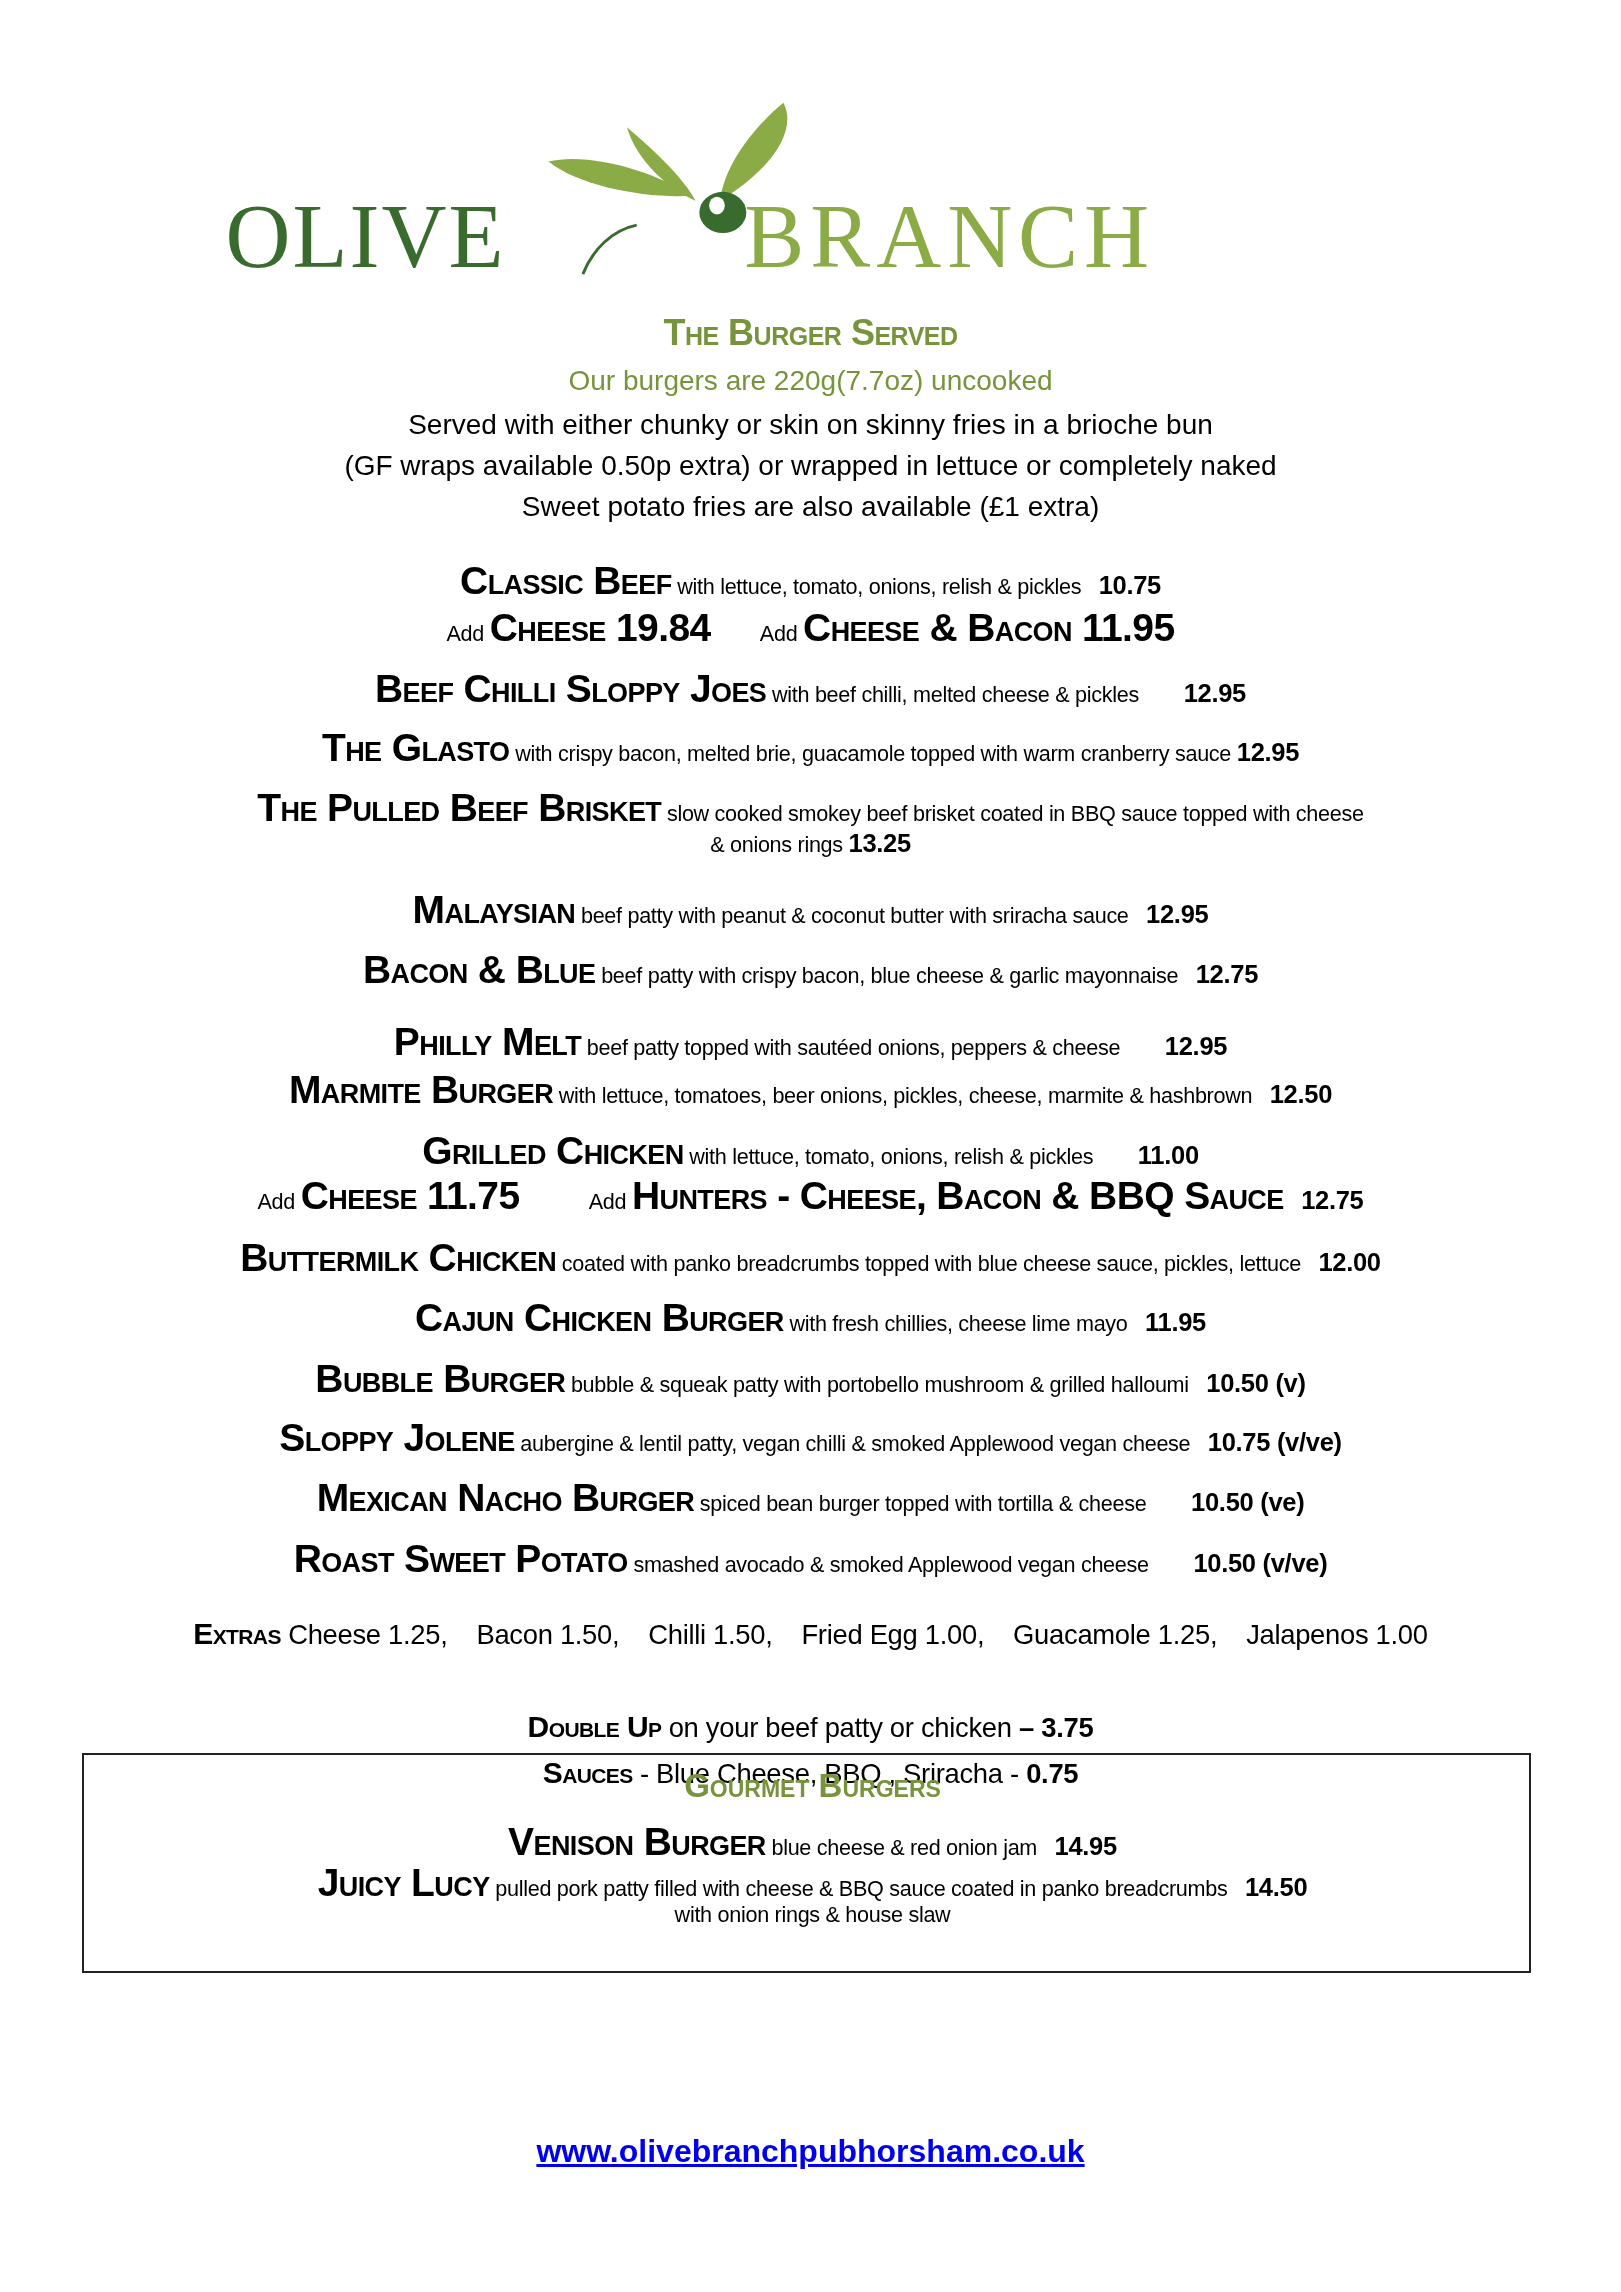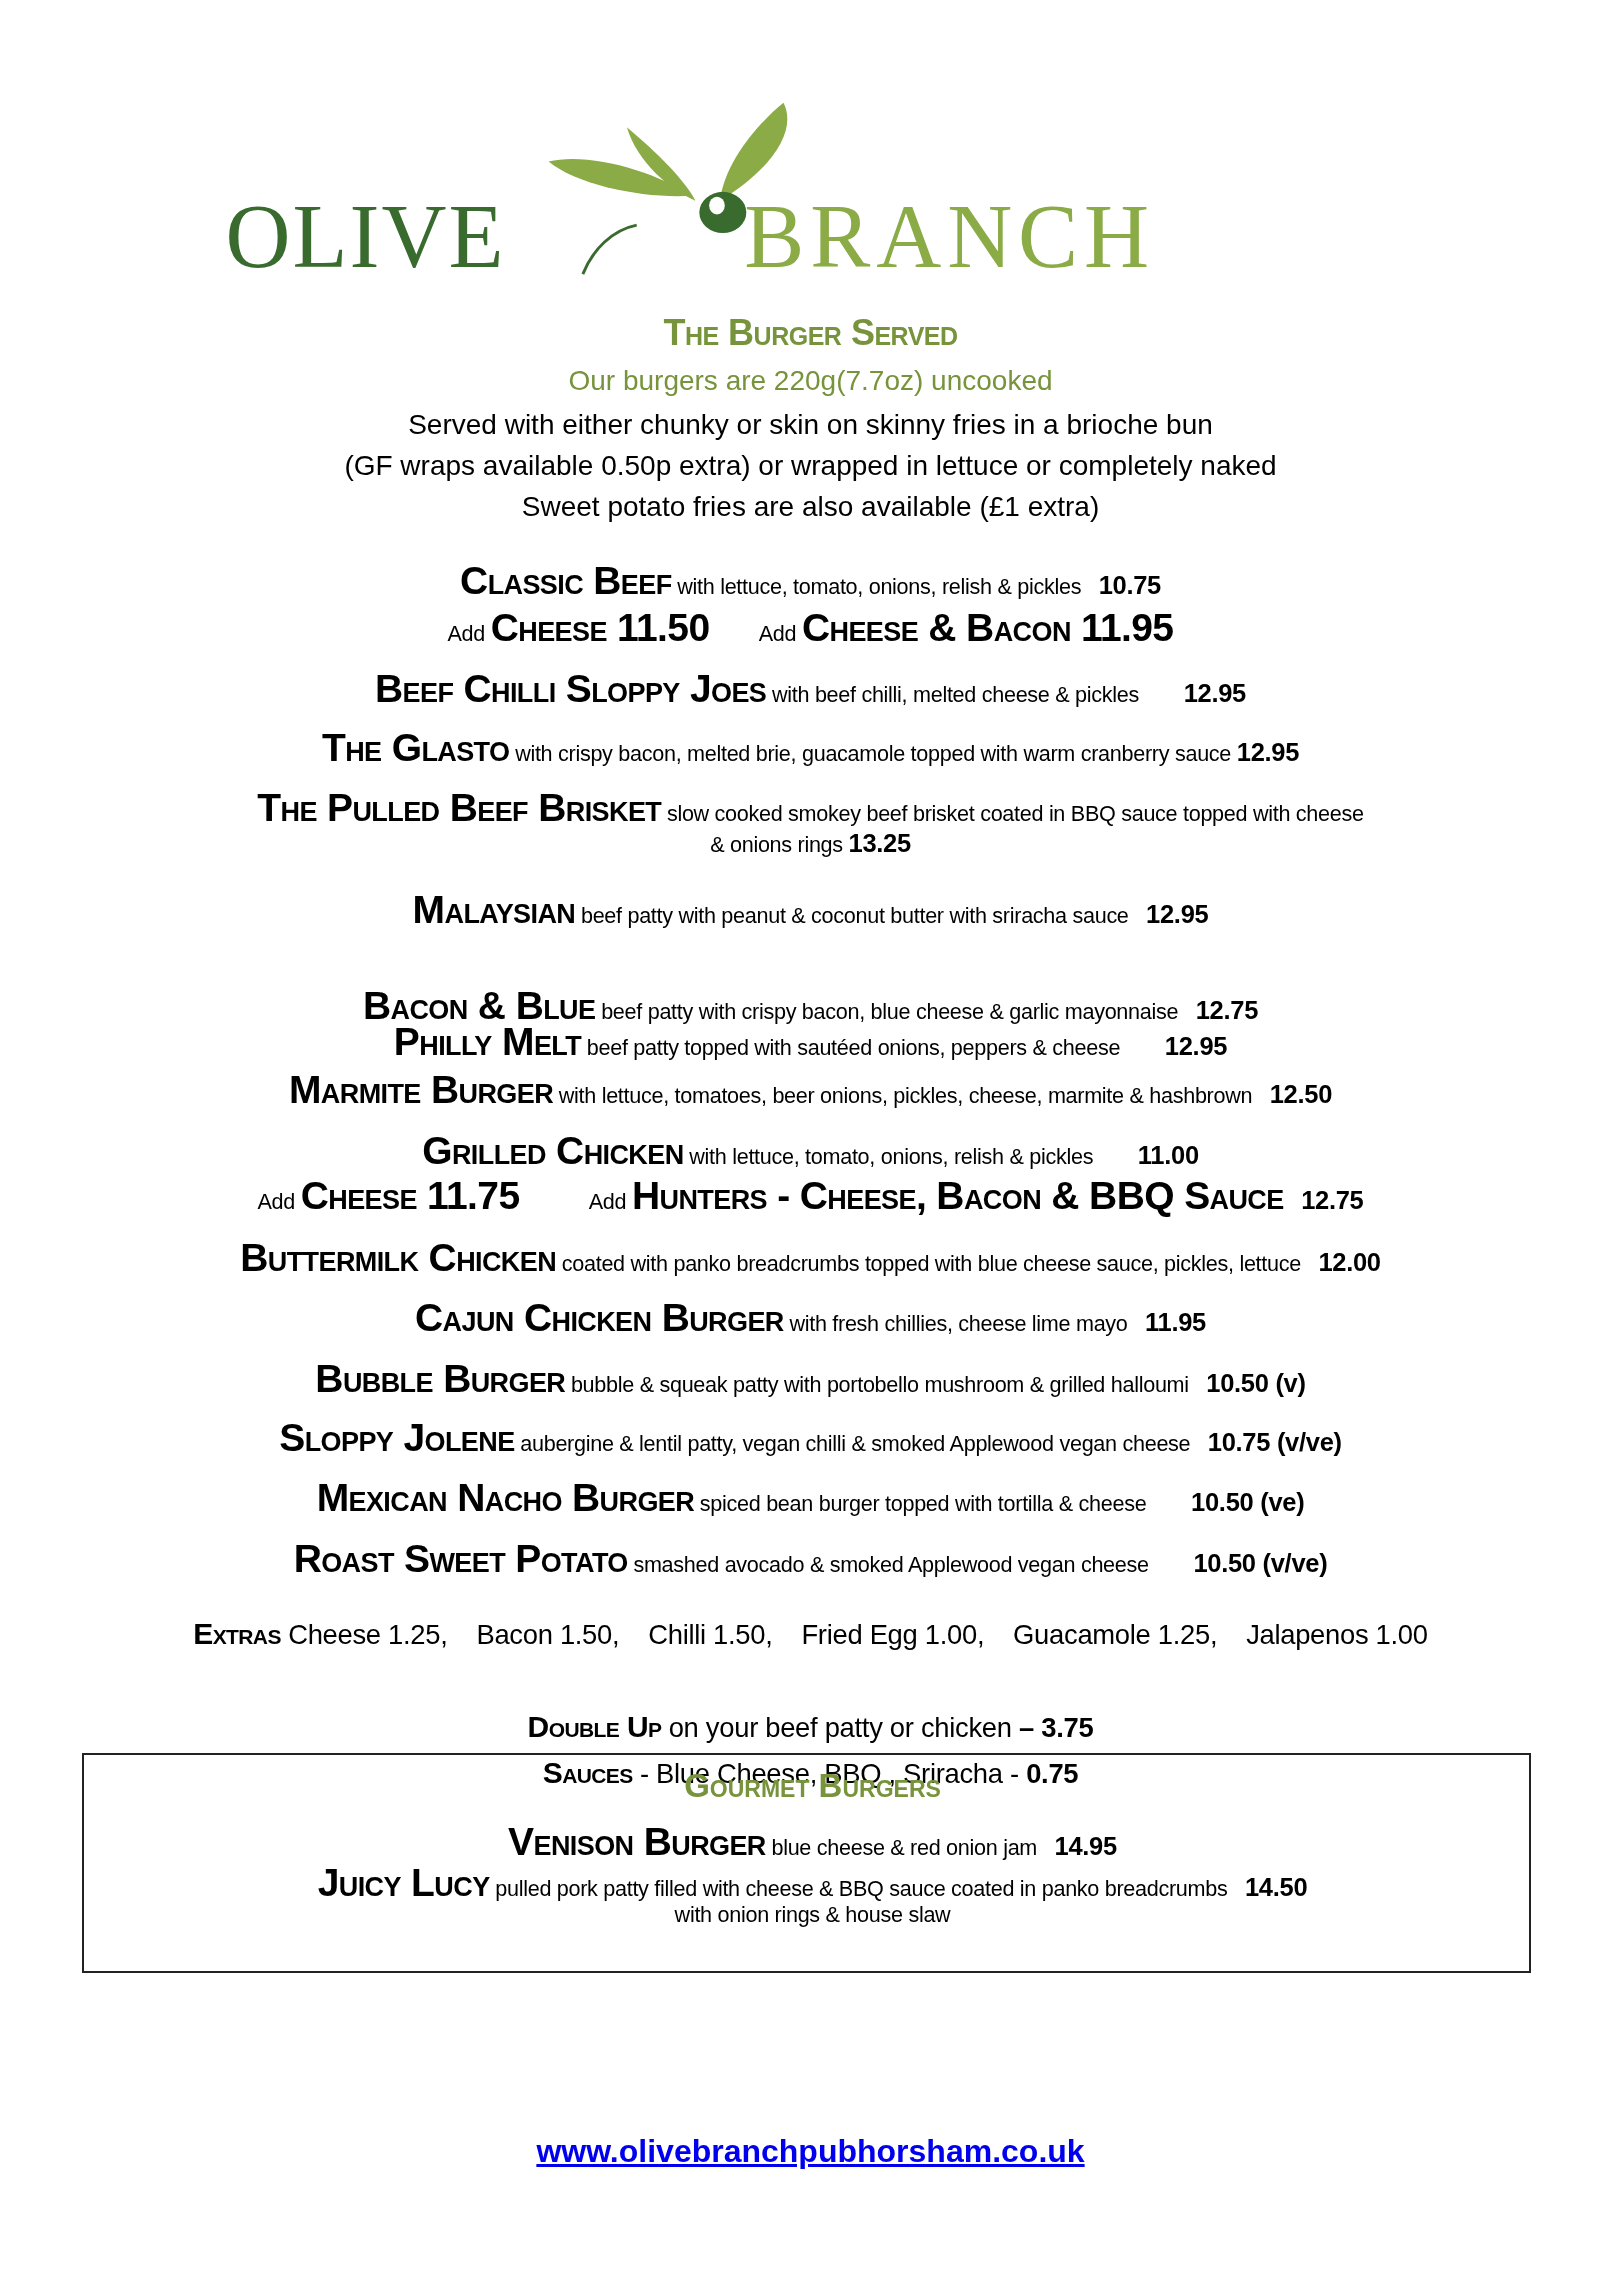--- a/index.html
+++ b/index.html
@@ -50,21 +50,21 @@
   <div>Sweet potato fries are also available (£1 extra)</div>
 </div>
 
 <div class="center line" style="top:559px;">
   <span class="name">Classic Beef</span>
   <span class="desc">with lettuce, tomato, onions, relish &amp; pickles</span>
   <span class="gap-s"></span><span class="price">10.75</span>
 </div>
 <div class="center line" style="top:606px;">
   <span class="add">Add</span>
-  <span class="name">Cheese 11.50</span>
+  <span class="name">Cheese 19.84</span>
   <span class="gap"></span>
   <span class="add">Add</span>
   <span class="name">Cheese &amp; Bacon 11.95</span>
 </div>
 <div class="center line" style="top:667px;">
   <span class="name">Beef Chilli Sloppy Joes</span>
   <span class="desc">with beef chilli, melted cheese &amp; pickles</span>
   <span class="gap"></span><span class="price">12.95</span>
 </div>
 <div class="center line" style="top:726px;">
@@ -79,21 +79,21 @@
 <div class="center line" style="top:829px;">
   <span class="desc">&amp; onions rings</span>
   <span class="price">13.25</span>
 </div>
 
 <div class="center line" style="top:888px;">
   <span class="name">Malaysian</span>
   <span class="desc">beef patty with peanut &amp; coconut butter with sriracha sauce</span>
   <span class="gap-s"></span><span class="price">12.95</span>
 </div>
-<div class="center line" style="top:948px;margin-top:36px;">
+<div class="center line" style="top:948px;">
   <span class="name">Bacon &amp; Blue</span>
   <span class="desc">beef patty with crispy bacon, blue cheese &amp; garlic mayonnaise</span>
   <span class="gap-s"></span><span class="price">12.75</span>
 </div>
 <div class="center line" style="top:1008px;margin-top:12px;">
   <span class="name">Philly Melt</span>
   <span class="desc">beef patty topped with sautéed onions, peppers &amp; cheese</span>
   <span class="gap"></span><span class="price">12.95</span>
 </div>
 <div class="center line" style="top:1068px;">

